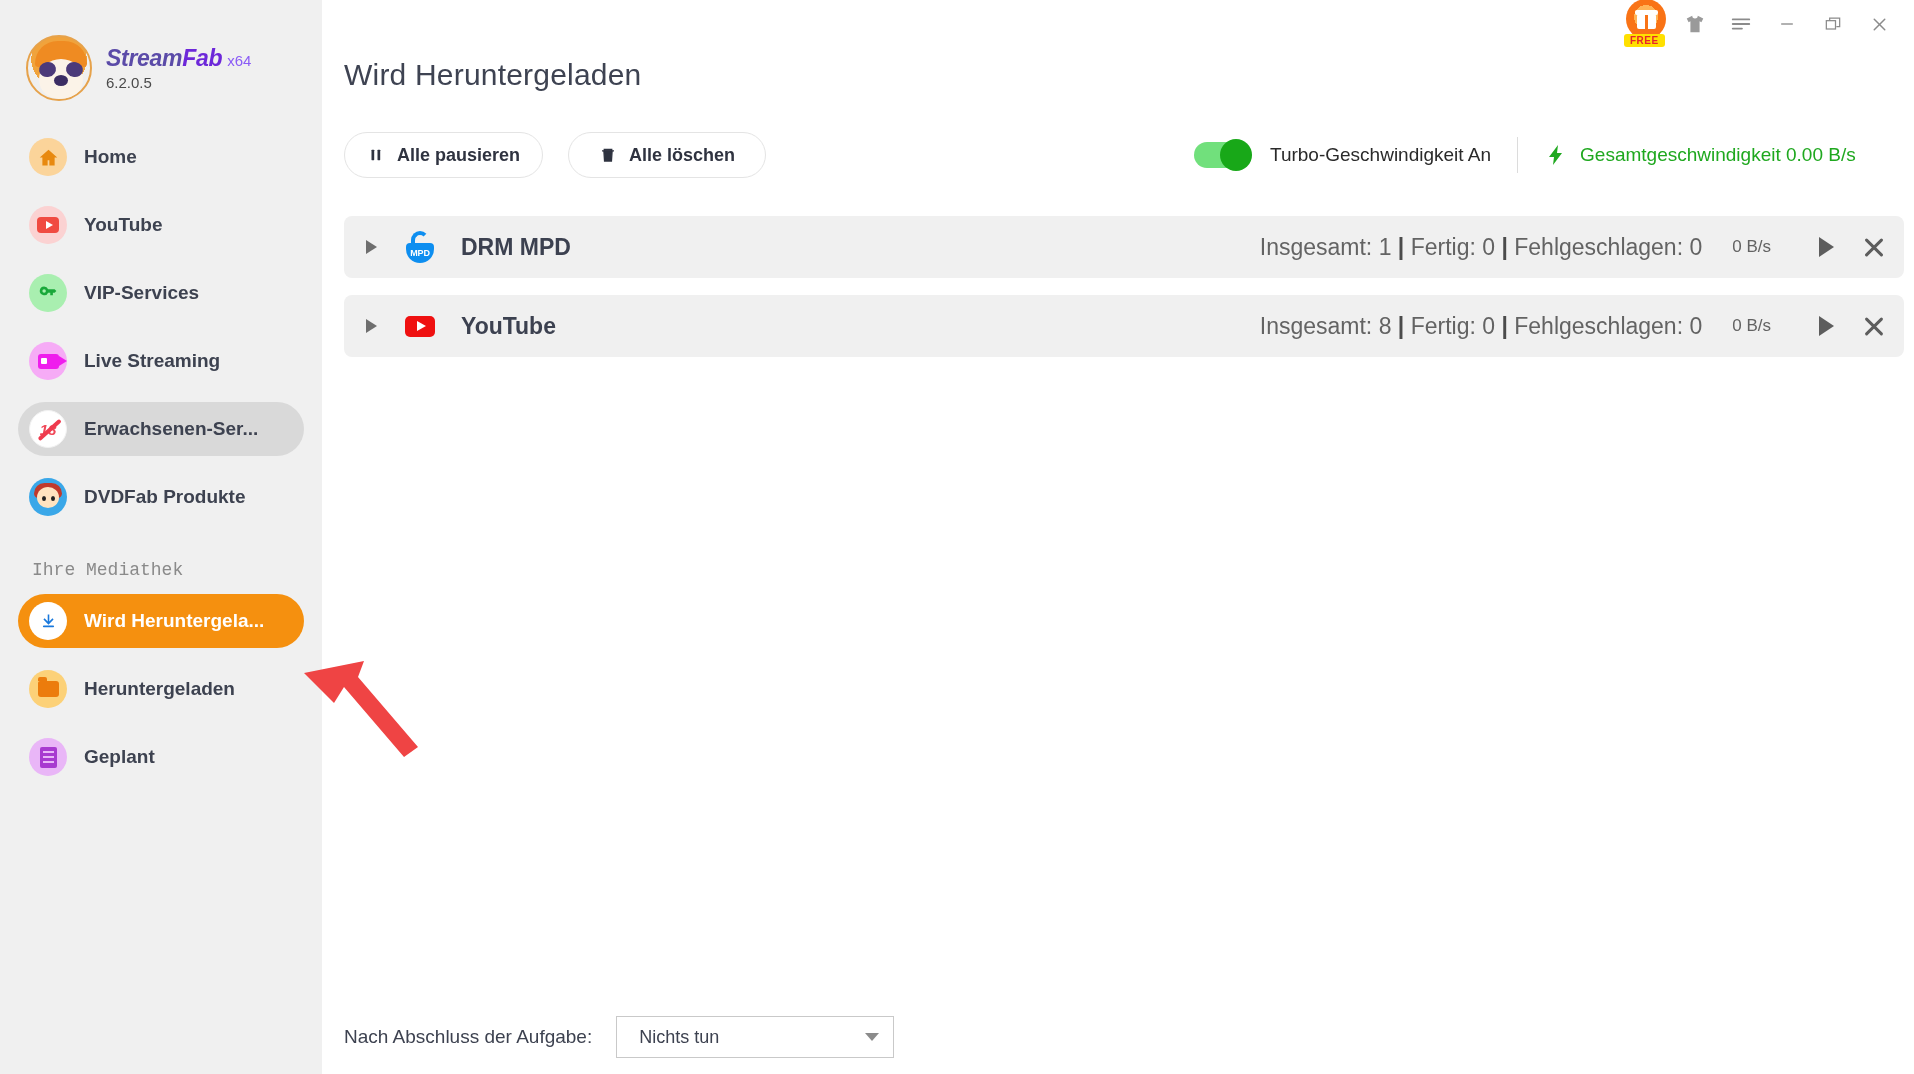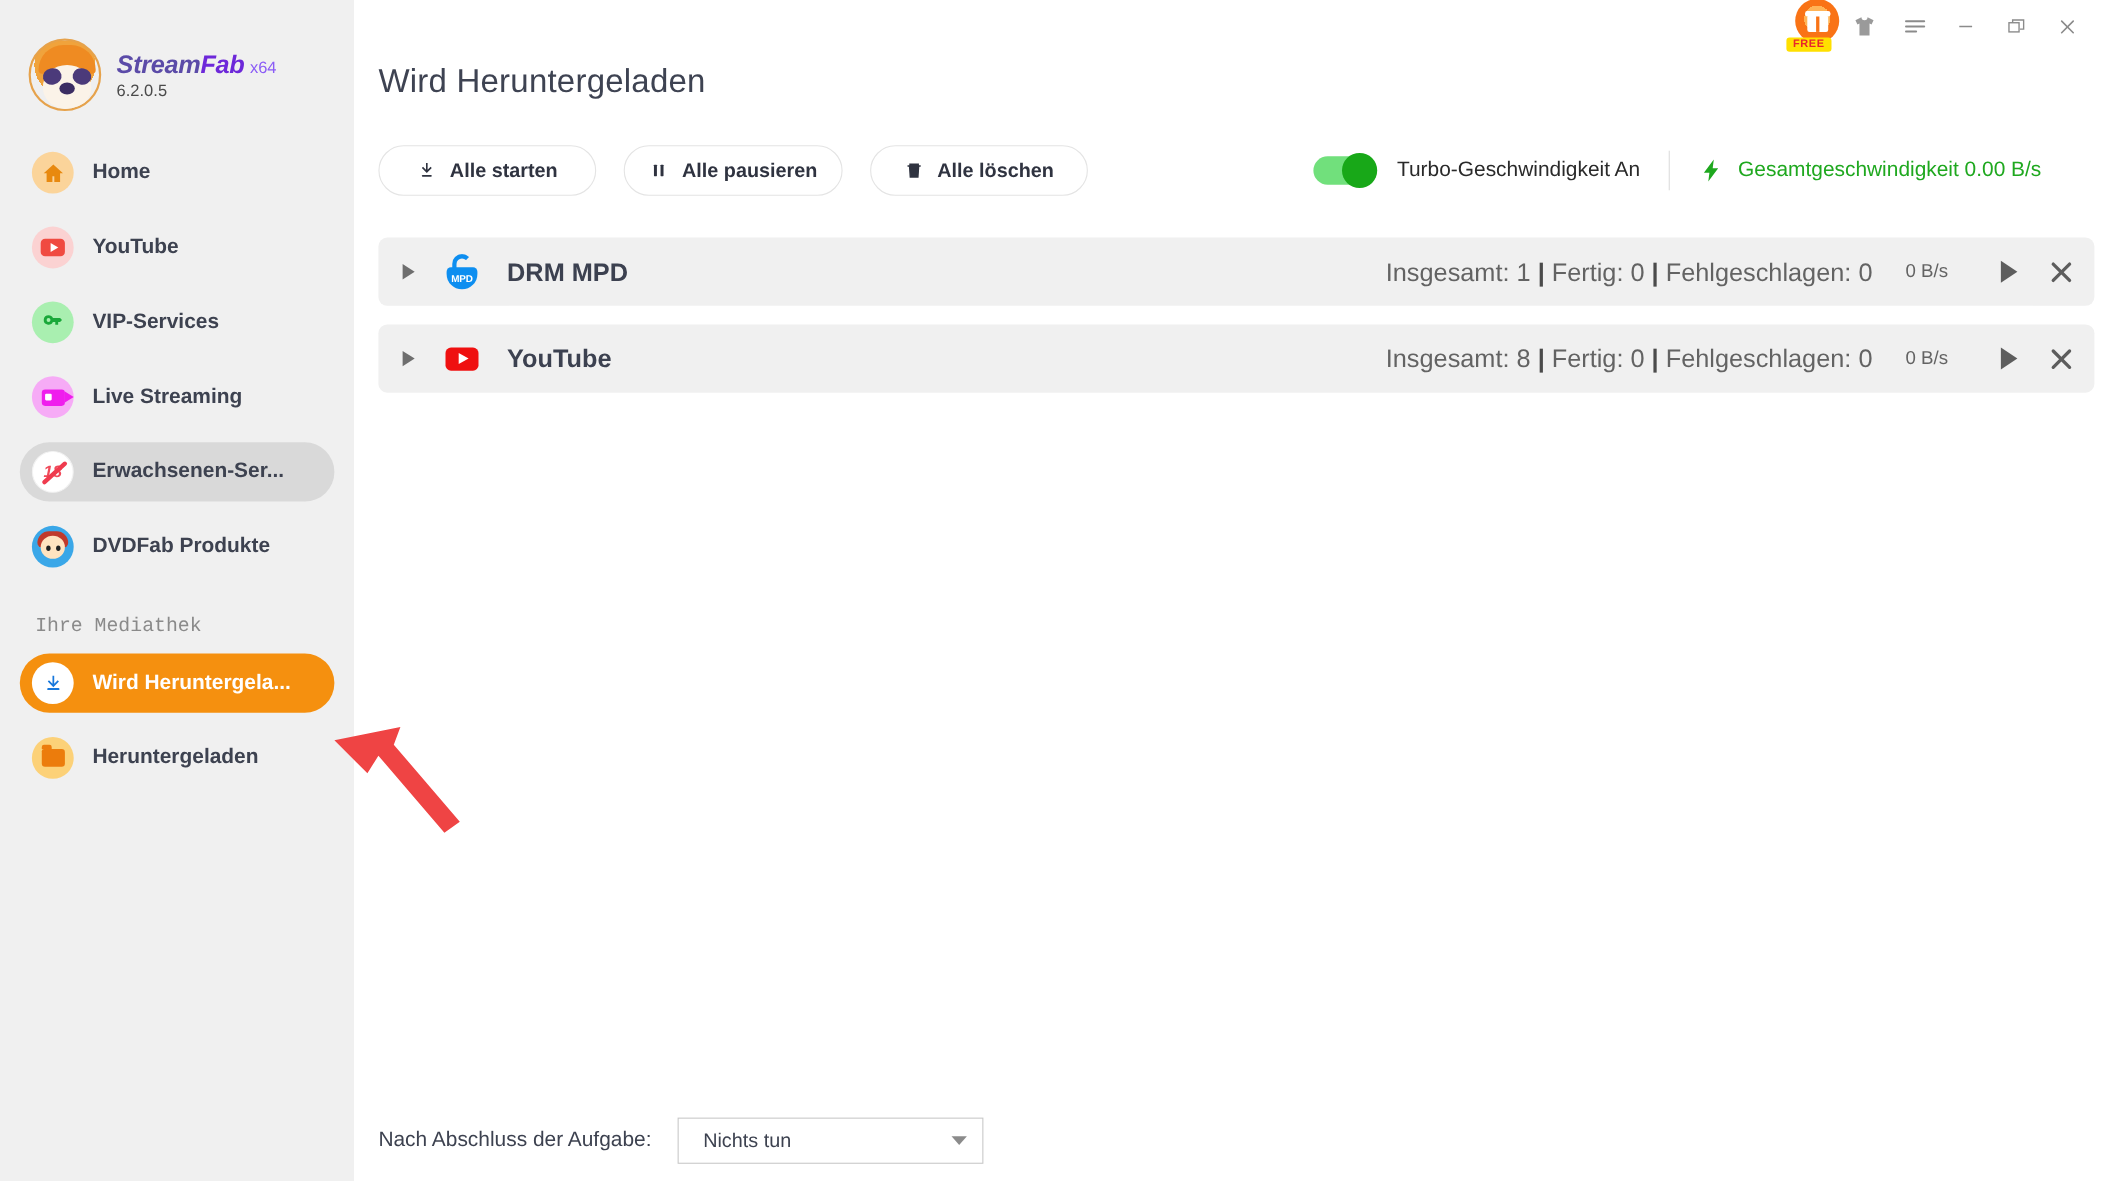--- a/index.html
+++ b/index.html
@@ -101,21 +101,21 @@
   .ic-sched .doc::after{ content:""; position:absolute; left:3px; top:4px; width:11px; height:2px; background:#e9b6f7;
       box-shadow: 0 5px 0 #e9b6f7, 0 10px 0 #e9b6f7; }
 
   
   #main { flex: 1; height: 1074px; background: #ffffff; position: relative; }
 
   #titlebar { position: absolute; top: 0; right: 0; height: 48px; display: flex; align-items: center;
               gap: 0px; padding-right: 12px; }
   .tb-btn { width: 46px; height: 40px; display: flex; align-items: center; justify-content: center;
             cursor: pointer; color: #8b8b8b; }
-  .gift-wrap { position: relative; width: 52px; height: 46px; display:flex; align-items:flex-start; justify-content:flex-end; cursor:pointer;}
+  .gift-wrap { position: relative; width: 52px; height: 46px; display:flex; align-items:flex-start; justify-content:center; cursor:pointer;}
   .gift-circle { width: 40px; height: 40px; border-radius: 50%;
                  background: radial-gradient(circle at 50% 45%, #ffb457 0 40%, #f97316 40% 100%);
                  display:flex; align-items:center; justify-content:center; position:relative; top:-2px;}
   .gift-box { width: 19px; height: 15px; background: #fff; border-radius: 2px; position: relative; margin-top:4px;}
   .gift-box::before { content:""; position:absolute; left:8px; top:0; width:3px; height:15px; background:#f97316;}
   .gift-box::after { content:""; position:absolute; left:-2px; top:-4px; width:23px; height:5px; background:#fff; border-radius:2px;}
   .free-badge { position: absolute; bottom: 0px; left: 4px; background: #ffe000; color: #e8252b;
                 font-size: 10px; font-weight: bold; padding: 1px 6px; border-radius: 3px; letter-spacing:0.5px;}
 
   #content { padding: 58px 0 0 22px; }
@@ -274,20 +274,26 @@
       <div class="nav-gap"></div>
 
       <div class="nav-item">
         <div class="nav-ico ic-folder">
           <div class="f"></div>
         </div>
         <div class="nav-label">Heruntergeladen</div>
       </div>
       <div class="nav-gap"></div>
 
+      <div class="nav-item">
+        <div class="nav-ico ic-sched">
+          <div class="doc"></div>
+        </div>
+        <div class="nav-label">Geplant</div>
+      </div>
 
     </div>
   </div>
 
   <div id="main">
 
     <div id="titlebar">
       <div class="gift-wrap">
         <div class="gift-circle">
             <div class="gift-box"></div>
@@ -323,29 +329,20 @@
             <line x1="18" y1="6" x2="6" y2="18"></line>
           </svg>
       </div>
     </div>
 
     <div id="content">
       <div id="page-title">Wird Heruntergeladen</div>
 
       <div id="toolbar">
 
-        <div class="tb-pill">
-          <span class="gi">
-            <svg width="18" height="18" viewBox="0 0 24 24">
-                <path d="M11 3h2v8.2l3.6-3.6L18 9l-6 6-6-6 1.4-1.4L11 11.2z"></path>
-                <rect x="6" y="17.5" width="12" height="2.2" rx="1"></rect>
-              </svg>
-          </span>
-          <span>Alle starten</span>
-        </div>
 
         <div class="tb-pill">
           <span class="gi">
             <svg width="18" height="18" viewBox="0 0 24 24">
                 <rect x="6" y="5" width="3.6" height="14" rx="0.6"></rect>
                 <rect x="14" y="5" width="3.6" height="14" rx="0.6"></rect>
               </svg>
           </span>
           <span>Alle pausieren</span>
         </div>

